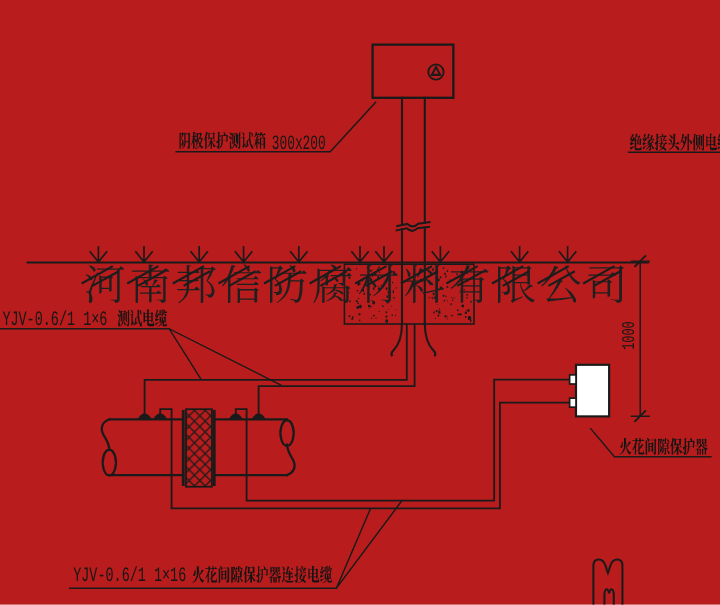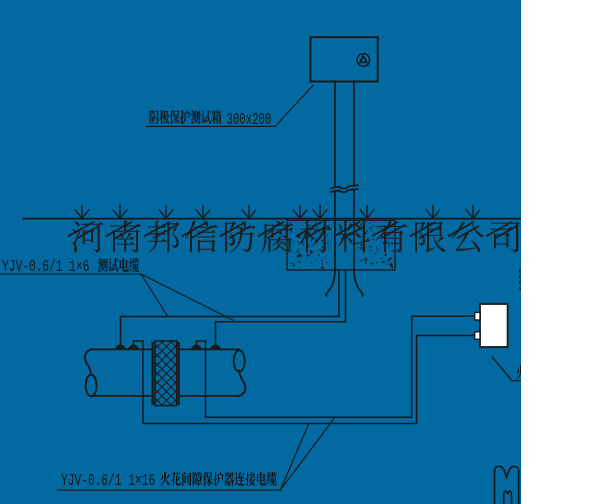--- a/index.html
+++ b/index.html
@@ -1,16 +1,16 @@
 <!DOCTYPE html>
 <html><head>
 <meta charset="utf-8">
 <style>
   html,body{margin:0;padding:0;background:#fff;}
-  #stage{position:relative;width:521px;height:504px;background:#0369a1;overflow:hidden;
+  #stage{position:relative;width:600px;height:504px;background:#b91c1c;overflow:hidden;
          font-family:"DejaVu Sans Mono", "Liberation Mono", monospace;}
   svg{display:block}
   text{fill:#161616}
   .cad{font-family:"Liberation Mono", "DejaVu Sans Mono", monospace;}
 </style>
 </head>
 <body>
 
 <div id="stage">
 <svg width="600" height="504" viewBox="0 0 600 504">

